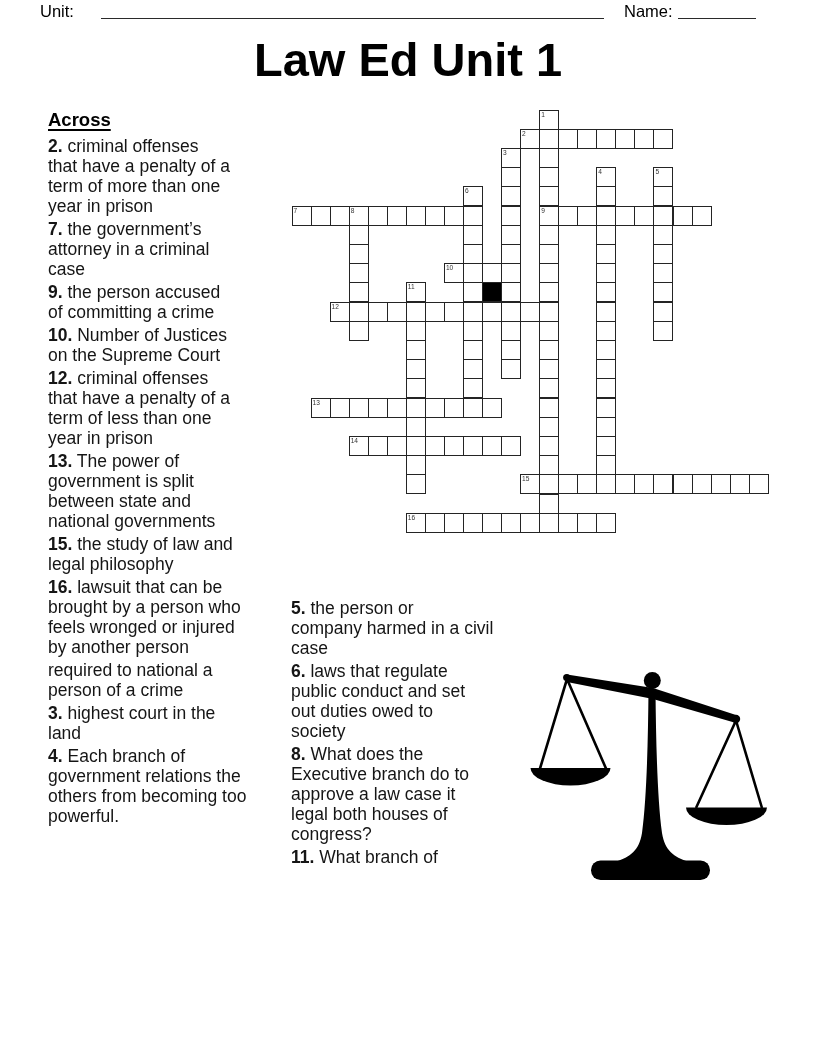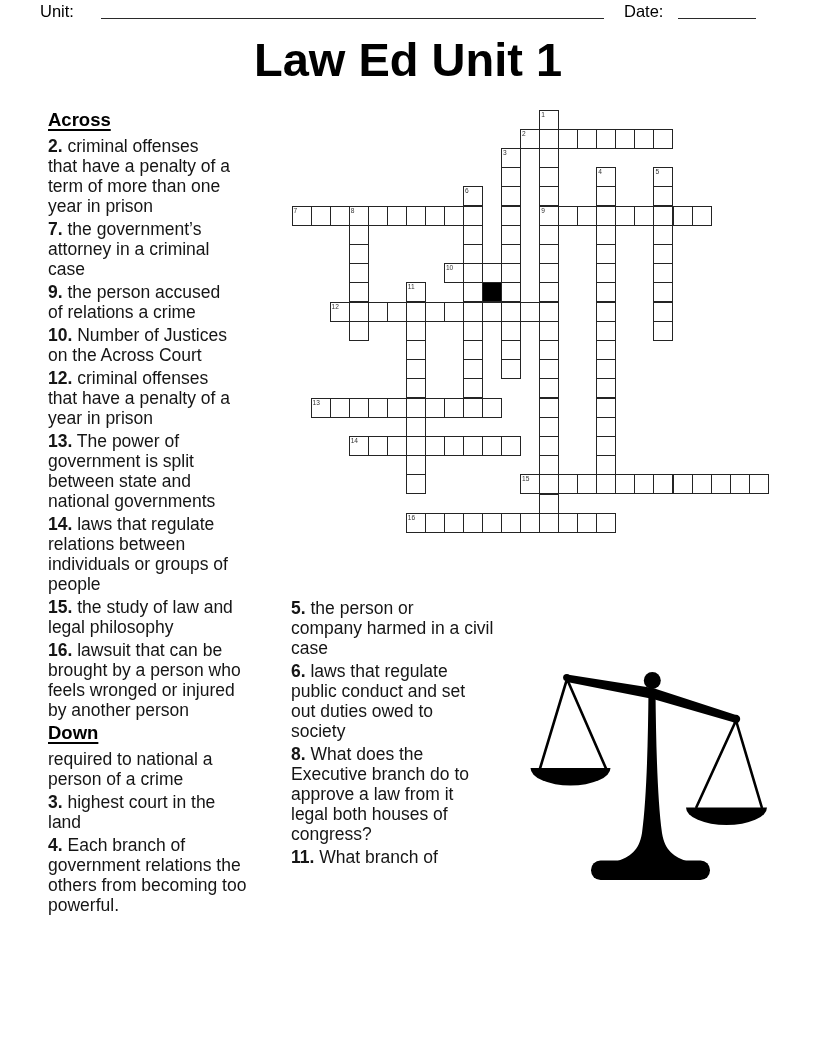--- a/index.html
+++ b/index.html
@@ -34,21 +34,21 @@
   
   #scales{position:absolute;left:510px;top:650px;}
 </style>
 </head>
 <body>
 
 <div class="page">
 
   <span class="lbl name">Unit:</span>
   <div class="fill-line name"></div>
-  <span class="lbl date">Date:</span>
+  <span class="lbl date">Name:</span>
   <div class="fill-line date"></div>
 
   <h1 class="title">Law Ed Unit 1</h1>
 
   <div id="grid">
       <div class="cell" style="left: 539.15px; top: 109.5px;">
         <span class="cellnum">1</span>
       </div>
       <div class="cell" style="left: 539.15px; top: 128.7px;"></div>
       <div class="cell" style="left: 539.15px; top: 147.9px;"></div>
@@ -247,54 +247,48 @@
         <div class="cl">term of more than one</div>
         <div class="cl">year in prison</div>
       </div>
       <div class="clue">
         <div class="cl"><b>7.</b> the government’s</div>
         <div class="cl">attorney in a criminal</div>
         <div class="cl">case</div>
       </div>
       <div class="clue">
         <div class="cl"><b>9.</b> the person accused</div>
-        <div class="cl">of relations a crime</div>
+        <div class="cl">of committing a crime</div>
       </div>
       <div class="clue">
         <div class="cl"><b>10.</b> Number of Justices</div>
-        <div class="cl">on the Across Court</div>
+        <div class="cl">on the Supreme Court</div>
       </div>
       <div class="clue">
         <div class="cl"><b>12.</b> criminal offenses</div>
         <div class="cl">that have a penalty of a</div>
+        <div class="cl">term of less than one</div>
         <div class="cl">year in prison</div>
       </div>
       <div class="clue">
         <div class="cl"><b>13.</b> The power of</div>
         <div class="cl">government is split</div>
         <div class="cl">between state and</div>
         <div class="cl">national governments</div>
       </div>
       <div class="clue">
-        <div class="cl"><b>14.</b> laws that regulate</div>
-        <div class="cl">relations between</div>
-        <div class="cl">individuals or groups of</div>
-        <div class="cl">people</div>
-      </div>
-      <div class="clue">
         <div class="cl"><b>15.</b> the study of law and</div>
         <div class="cl">legal philosophy</div>
       </div>
       <div class="clue">
         <div class="cl"><b>16.</b> lawsuit that can be</div>
         <div class="cl">brought by a person who</div>
         <div class="cl">feels wronged or injured</div>
         <div class="cl">by another person</div>
       </div>
-      <div class="section-header">Down</div>
       <div class="clue">
         <div class="cl">required to national a</div>
         <div class="cl">person of a crime</div>
       </div>
       <div class="clue">
         <div class="cl"><b>3.</b> highest court in the</div>
         <div class="cl">land</div>
       </div>
       <div class="clue">
         <div class="cl"><b>4.</b> Each branch of</div>
@@ -311,21 +305,21 @@
       </div>
       <div class="clue">
         <div class="cl"><b>6.</b> laws that regulate</div>
         <div class="cl">public conduct and set</div>
         <div class="cl">out duties owed to</div>
         <div class="cl">society</div>
       </div>
       <div class="clue">
         <div class="cl"><b>8.</b> What does the</div>
         <div class="cl">Executive branch do to</div>
-        <div class="cl">approve a law from it</div>
+        <div class="cl">approve a law case it</div>
         <div class="cl">legal both houses of</div>
         <div class="cl">congress?</div>
       </div>
       <div class="clue">
         <div class="cl"><b>11.</b> What branch of</div>
       </div>
     </div>
 
   <svg id="scales" width="290" height="250" viewBox="0 0 290 250">
     <g fill="#000" stroke="none">

